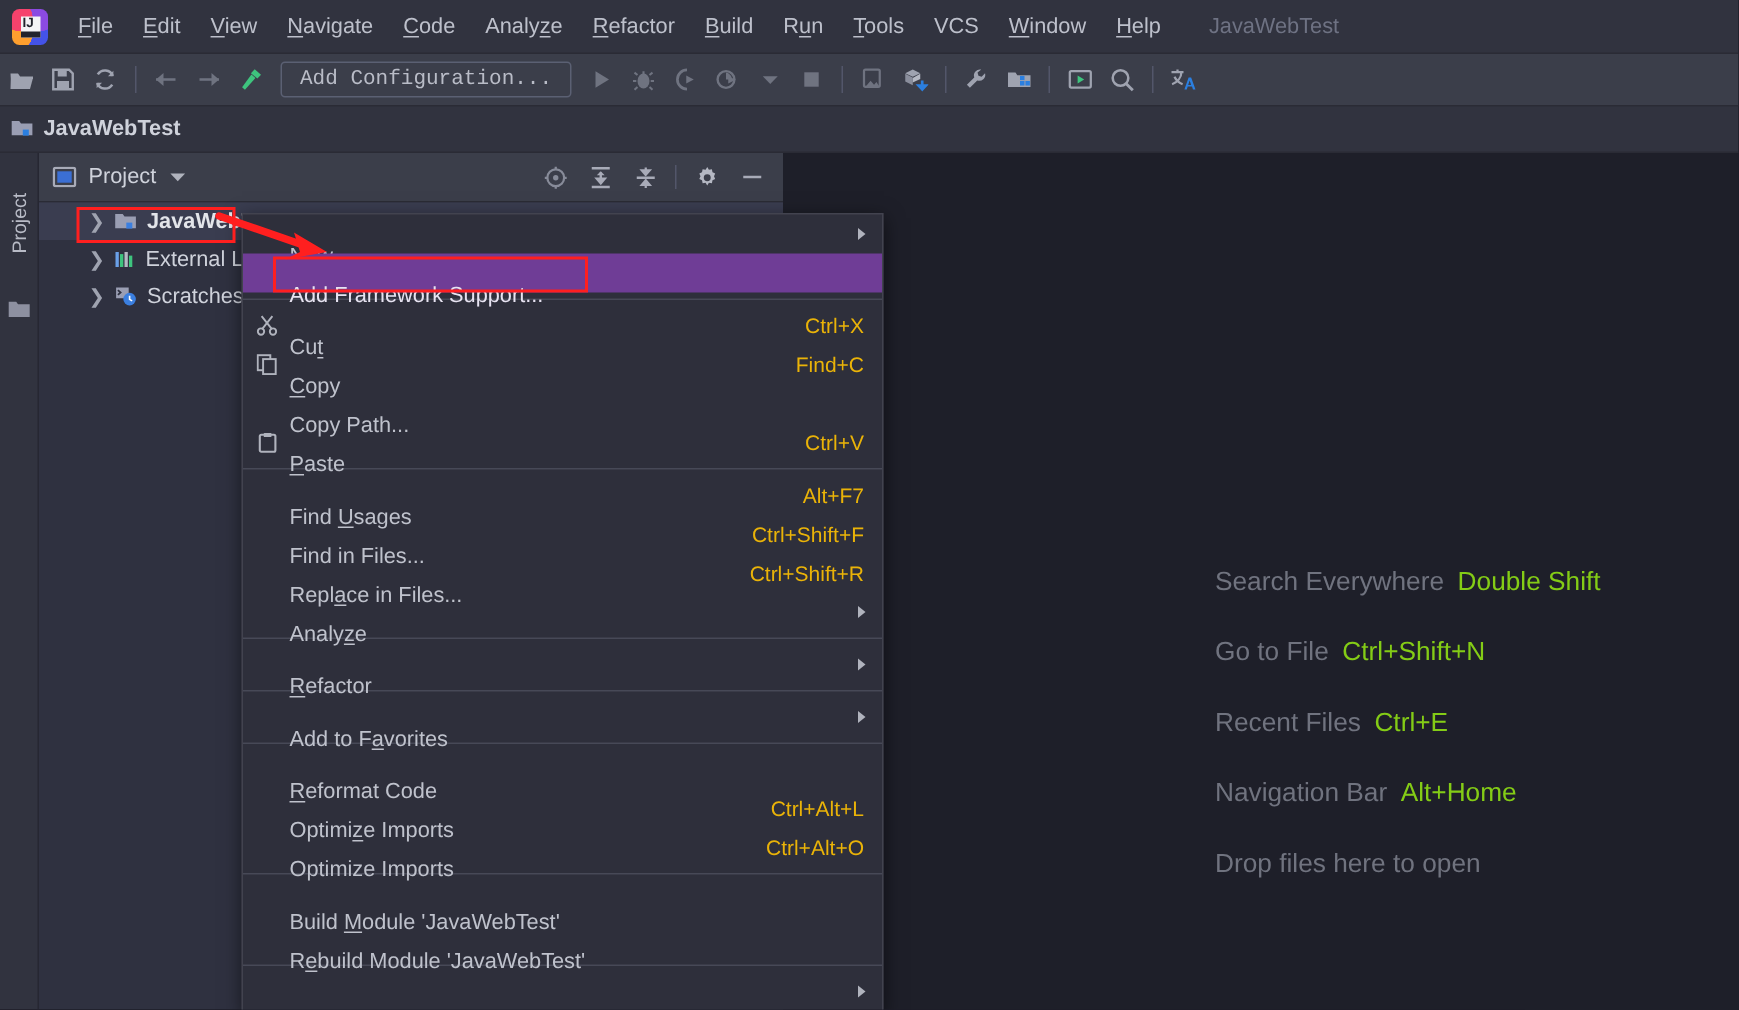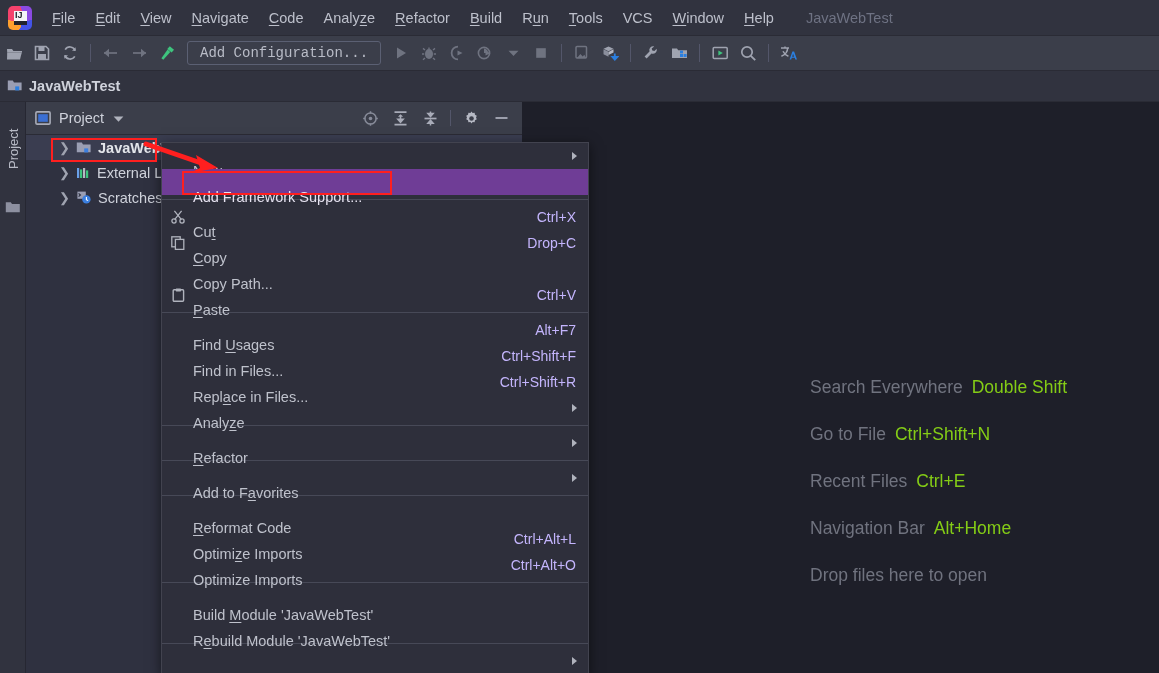--- a/index.html
+++ b/index.html
@@ -118,21 +118,21 @@
   }
   .mi {
     position: relative; height: 26px; display: flex; align-items: center;
     padding-left: 31px; padding-right: 12px; color: #bfc2cc; font-size: 14.5px;
     white-space: nowrap; cursor: default;
   }
   .mi.hl { background: #6f3d96; color: #e7e3f1; }
   .mi .micon { position: absolute; left: 8px; top: 50%; transform: translateY(-50%); width: 16px; height: 16px; display:flex; align-items:center; justify-content:center; }
   .mi .mlabel { flex: 0 0 auto; margin-top: 29px; }
   .mi .mspacer { flex: 1 1 auto; }
-  .mi .mkey { color: #c4b5fd; font-size: 14px; }
+  .mi .mkey { color: #eab308; font-size: 14px; }
   .mi .msub { position: absolute; right: 11px; top: 50%; transform: translateY(-50%);
     width: 0; height: 0; border-left: 5px solid #b0b3bd; border-top: 4px solid transparent; border-bottom: 4px solid transparent; }
   .mi u { text-decoration: underline; text-underline-offset: 2px; }
   .msep { height: 1px; background: #474957; margin: 4px 0; }
 
   
   .redbox { position: absolute; border: 2.5px solid #ff1f1f; pointer-events: none; }
   .redarrow { position: absolute; pointer-events: none; }
 </style>
 </head>
@@ -448,21 +448,21 @@
 
     <div class="mi">
       <span class="micon">
         <svg width="14" height="14" viewBox="0 0 14 14">
             <rect x="0.8" y="0.8" width="8.4" height="10" fill="none" stroke="#b0b3bd" stroke-width="1.3"></rect>
             <rect x="4.4" y="3.4" width="8.4" height="10" fill="#2e2f3b" stroke="#b0b3bd" stroke-width="1.3"></rect>
           </svg>
       </span>
       <span class="mlabel"><u>C</u>opy</span>
       <span class="mspacer"></span>
-      <span class="mkey">Drop+C</span>
+      <span class="mkey">Find+C</span>
     </div>
 
     <div class="mi">
       <span class="mlabel">Copy Path...</span>
     </div>
 
     <div class="mi">
       <span class="micon">
         <svg width="13" height="14" viewBox="0 0 13 14">
             <rect x="1.2" y="1.8" width="10.4" height="11.4" rx="1" fill="none" stroke="#b0b3bd" stroke-width="1.4"></rect>

